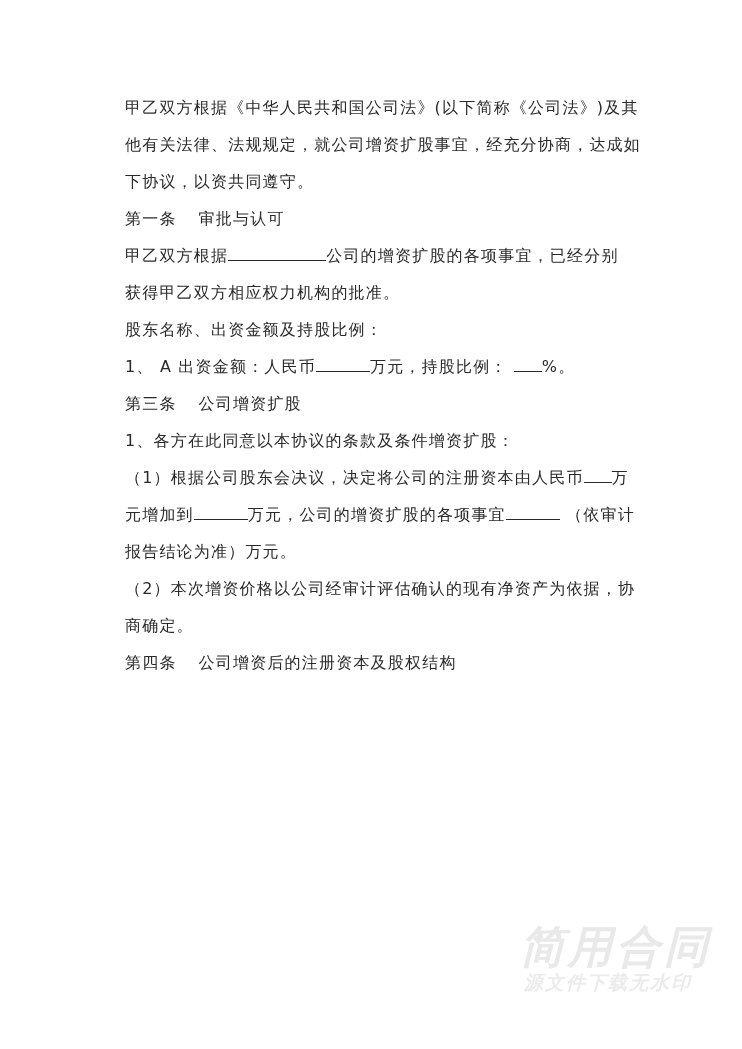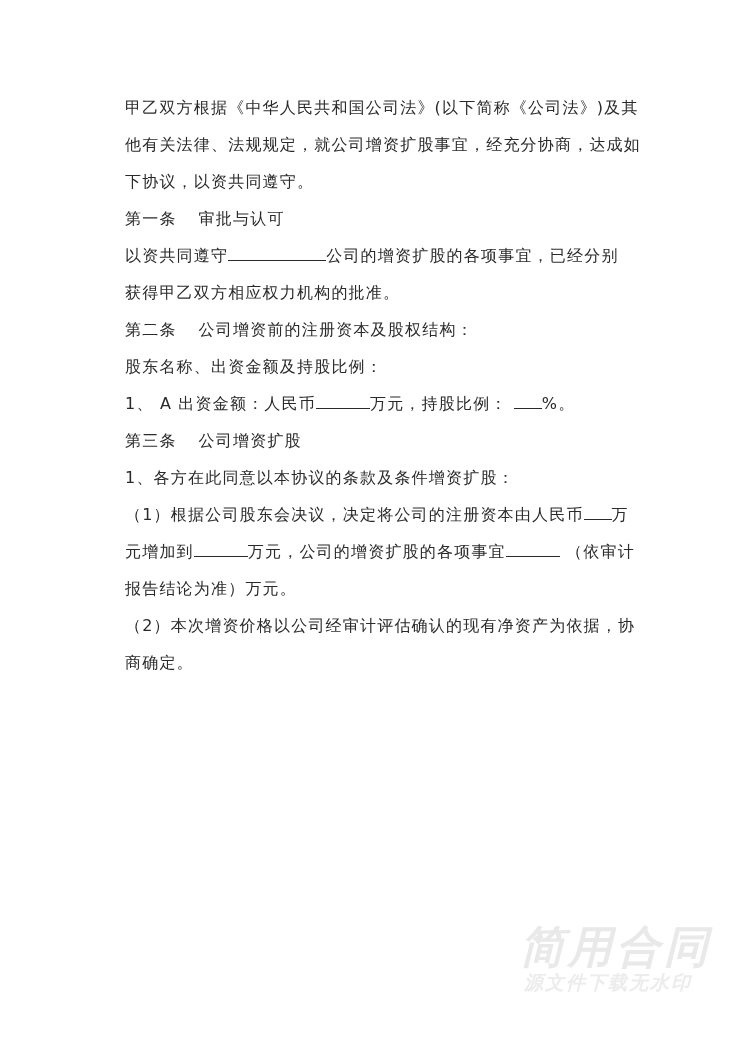--- a/index.html
+++ b/index.html
@@ -31,27 +31,24 @@
   <div class="content">
 
     <div class="line">甲乙双方根据《中华人民共和国公司法》(以下简称《公司法》)及其</div>
     <div class="line">他有关法律、法规规定，就公司增资扩股事宜，经充分协商，达成如</div>
     <div class="line">下协议，以资共同遵守。</div>
 
     <div class="line">
       <span>第一条</span><span class="sp"></span><span>审批与认可</span>
     </div>
     <div class="line">
-      <span>以资共同遵守</span><span class="blank" style="width:98px"></span><span>公司的增资扩股的各项事宜，已经分别</span>
+      <span>甲乙双方根据</span><span class="blank" style="width:98px"></span><span>公司的增资扩股的各项事宜，已经分别</span>
     </div>
     <div class="line">获得甲乙双方相应权力机构的批准。</div>
 
-    <div class="line">
-      <span>第二条</span><span class="sp"></span><span>公司增资前的注册资本及股权结构：</span>
-    </div>
     <div class="line">股东名称、出资金额及持股比例：</div>
 
     <div class="line">
       <span>1、</span>
       <span>A</span>
       <span>出资金额：人民币</span><span class="blank" style="width:54px"></span><span>万元，持股比例：</span>
       <span class="blank" style="width:28px"></span><span>%。</span>
     </div>
 
     <div class="line">
@@ -62,17 +59,20 @@
       <span>（1）根据公司股东会决议，决定将公司的注册资本由人民币</span><span class="blank" style="width:28px"></span><span>万</span>
     </div>
     <div class="line">
       <span>元增加到</span><span class="blank" style="width:54px"></span><span>万元，公司的增资扩股的各项事宜</span><span class="blank" style="width:54px"></span>
       <span>（依审计</span>
     </div>
     <div class="line">报告结论为准）万元。</div>
     <div class="line">（2）本次增资价格以公司经审计评估确认的现有净资产为依据，协</div>
     <div class="line">商确定。</div>
 
+    <div class="line">
+      <span>第四条</span><span class="sp"></span><span>公司增资后的注册资本及股权结构</span>
+    </div>
   </div>
 
   <div class="watermark">简用合同</div>
   <div class="watermark-sub">源文件下载无水印</div>
 </div>
 
 </body></html>

